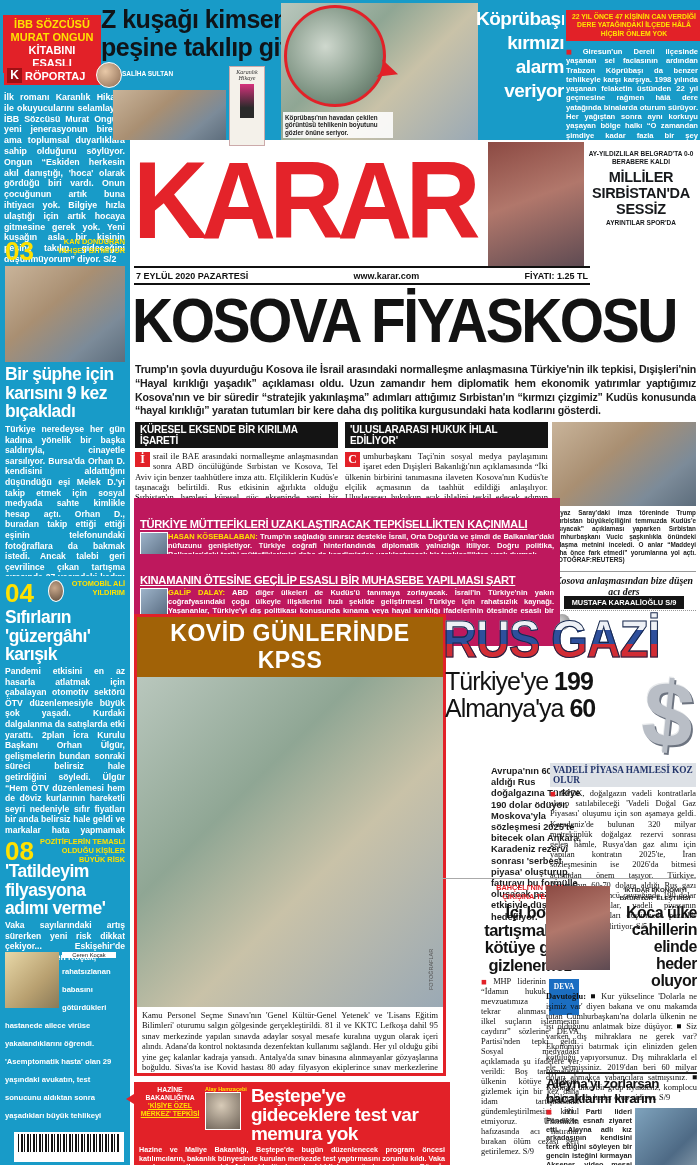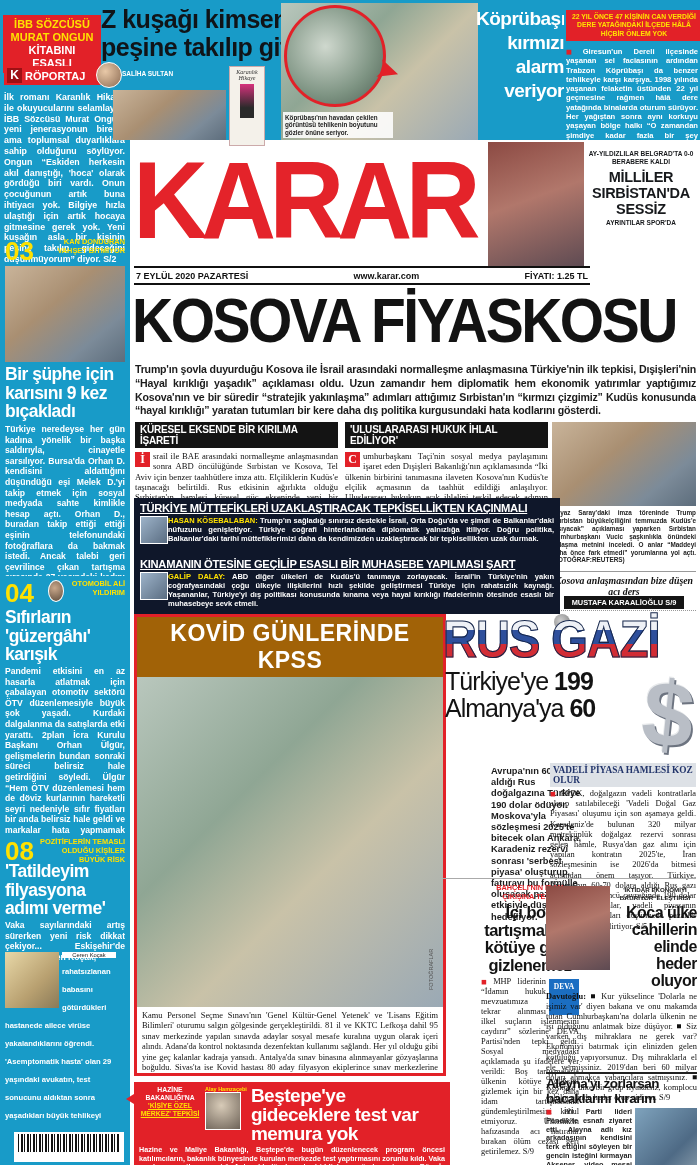--- a/index.html
+++ b/index.html
@@ -48,21 +48,21 @@
   .dropcap{float:left;background:#e22128;color:#fff;font-weight:800;width:15px;height:15px;font-size:12px;line-height:15px;text-align:center;margin:1px 3px 0 0;}
   .colbody{font-family:"Liberation Serif",serif;font-size:8.6px;line-height:10.3px;color:#111;}
   #col1{left:135px;top:422px;width:203px;height:78px;}
   #col2{left:345px;top:422px;width:203px;height:78px;}
   #trump-photo{left:552px;top:422px;width:144px;height:84px;}
   #trump-caption{left:552px;top:509px;width:144px;font-size:6.4px;line-height:7.9px;color:#222;font-weight:600;}
   #opinion-line{left:552px;top:571px;width:144px;border-top:1px solid #999;padding-top:3px;font-family:"Liberation Serif",serif;font-style:italic;font-weight:700;font-size:9.8px;line-height:11px;color:#111;text-align:center;}
   #opinion-badge{left:564px;top:596px;width:120px;background:#141414;color:#fff;font-weight:800;font-size:7.4px;text-align:center;padding:2px 0;}
   #opinion-sep{left:552px;top:610px;width:144px;border-top:1px dotted #999;}
   #opinion-avatar{left:554px;top:614px;width:16px;height:16px;border-radius:50%;background:radial-gradient(circle at 40% 40%,#cfcfcf,#7a7a7a);}
-  .blackbox{left:134px;width:414px;background:#0f172a;color:#fff;padding:4px 6px;}
+  .blackbox{left:134px;width:414px;background:#be185d;color:#fff;padding:20px 6px;}
   .blackbox .bh{font-weight:800;font-size:11.2px;text-decoration:underline;letter-spacing:-0.3px;margin-bottom:2px;}
   .blackbox .brow{display:flex;}
   .blackbox .bimg{width:26px;height:26px;flex:0 0 26px;background:linear-gradient(135deg,#9db3c9,#5a6d82);border:1px solid #fff;}
   .blackbox .btxt{font-size:7.5px;line-height:9px;font-weight:700;text-align:justify;}
   .blackbox .yname{color:#ffe100;font-weight:800;}
   #box1{top:498px;height:48px;}
   #box2{top:554px;height:52px;}
   
   #kpss{left:134px;top:614px;width:306px;height:456px;border:3px solid #e22128;background:#fff;}
   #kpss .banner{background:#a16207;color:#fff;font-weight:800;font-size:23px;text-align:center;letter-spacing:0.5px;padding:3px 0;}

